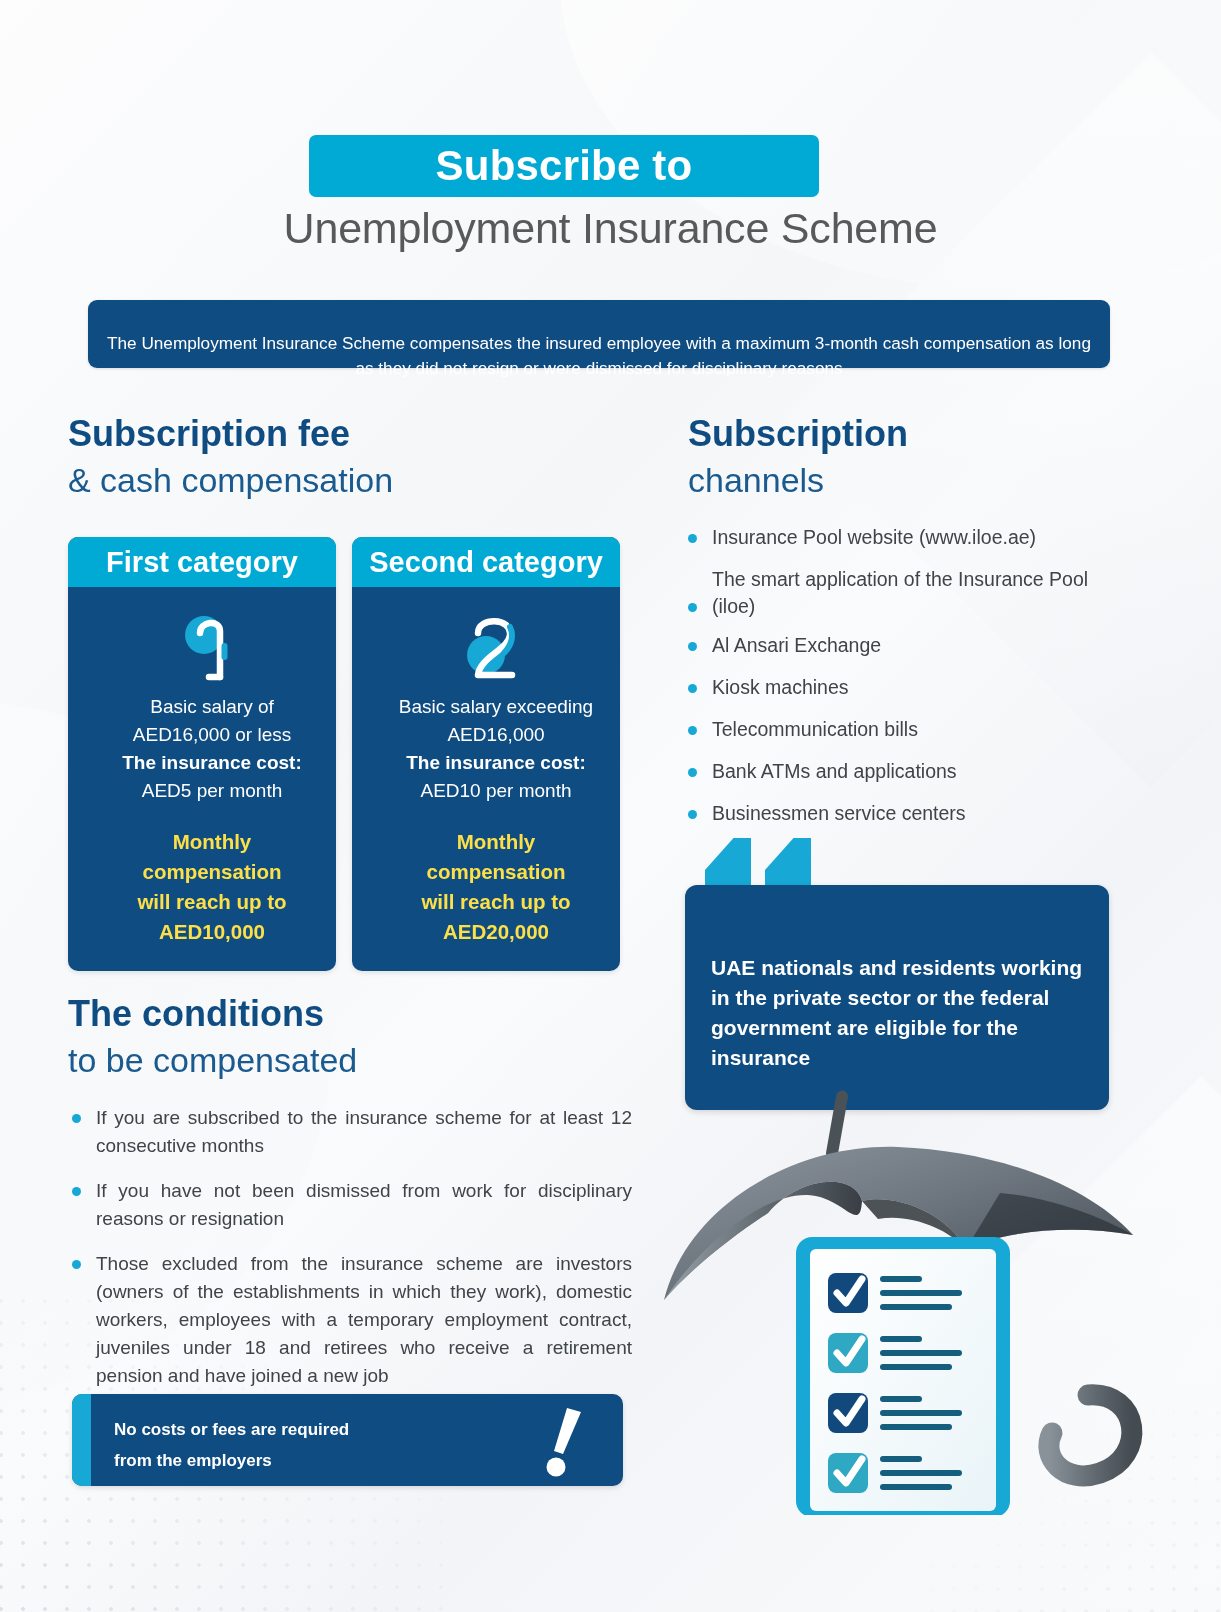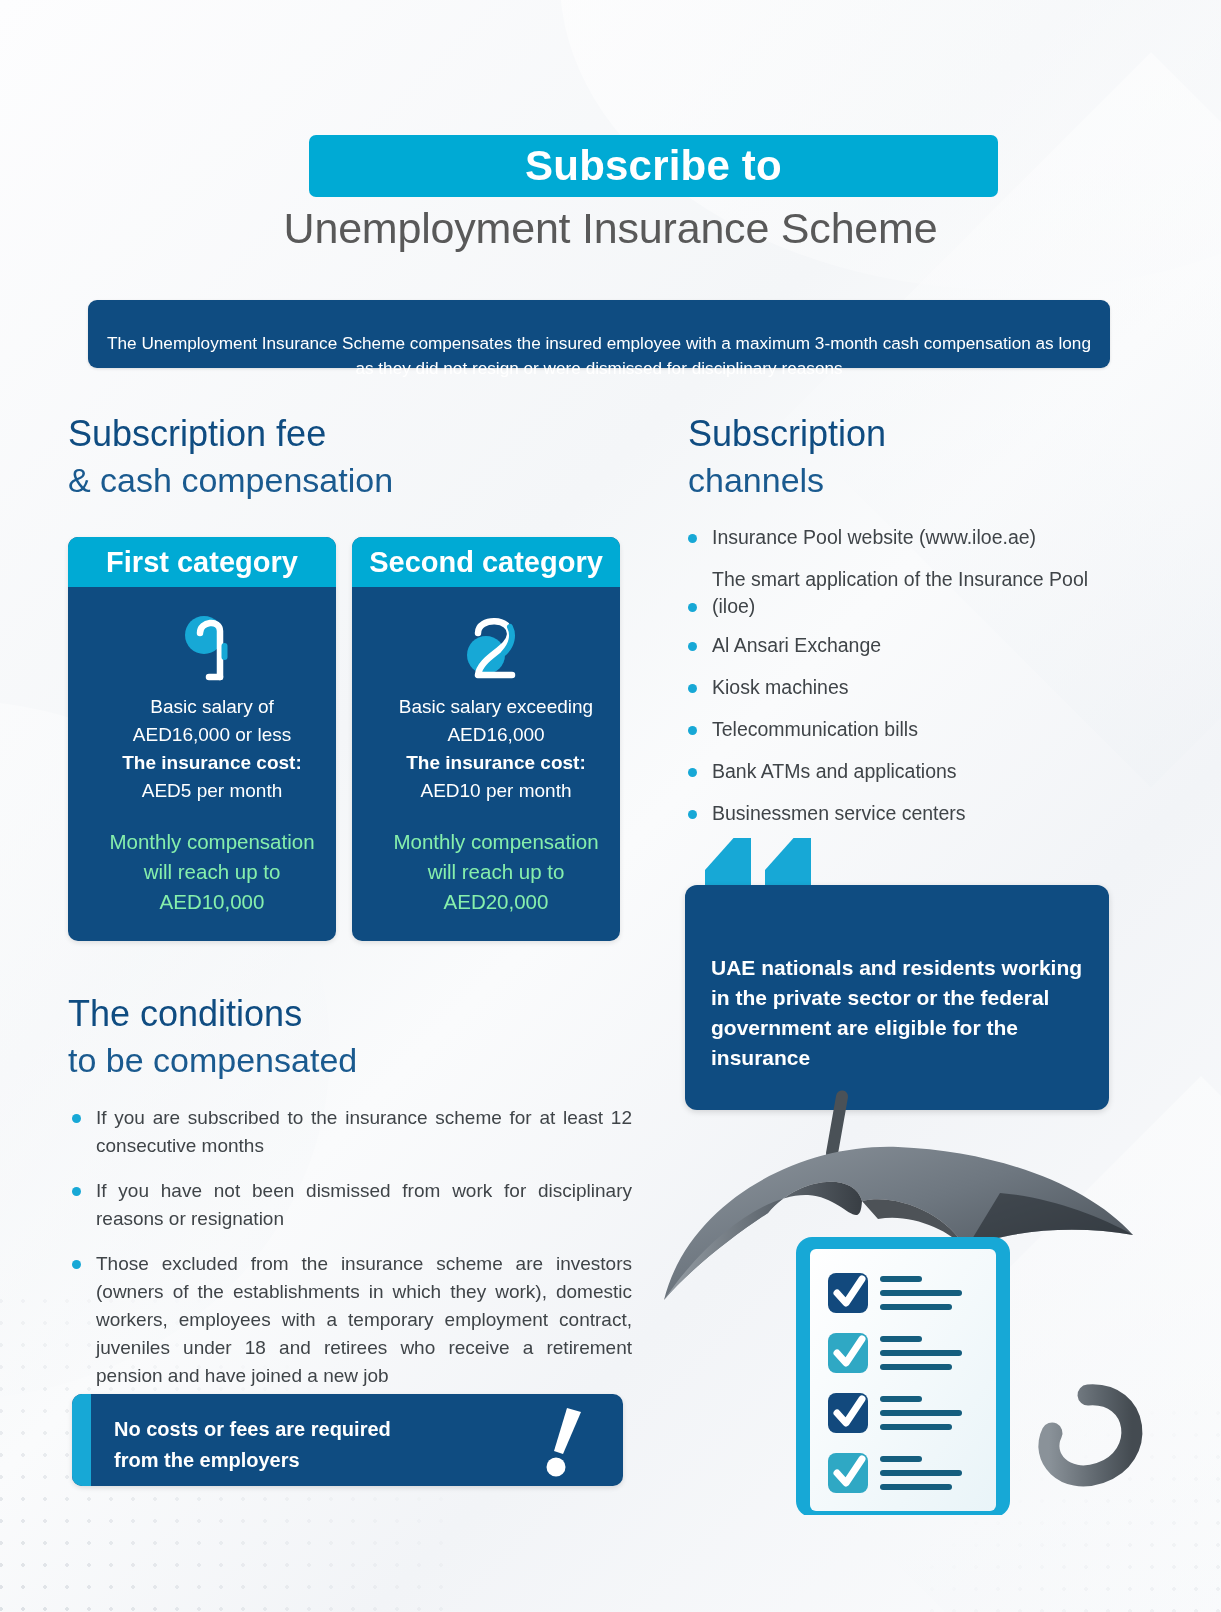--- a/index.html
+++ b/index.html
@@ -34,21 +34,21 @@
              -webkit-mask-image:linear-gradient(to top left, rgba(0,0,0,.8), rgba(0,0,0,0) 70%);
              mask-image:linear-gradient(to top left, rgba(0,0,0,.8), rgba(0,0,0,0) 70%); }
   .swoosh {
     position:absolute; pointer-events:none;
     border-radius:50%;
     background:linear-gradient(120deg, rgba(255,255,255,.9), rgba(240,243,246,.35));
   }
 
   
   .badge {
-    position:absolute; left:309px; top:135px; width:689px; height:62px;
+    position:absolute; left:309px; top:135px; width:510px; height:62px;
     background:#00AAD4; border-radius:7px;
     display:flex; align-items:center; justify-content:center;
   }
   .badge span {
     color:#ffffff; font-size:42px; font-weight:bold; letter-spacing:.2px;
   }
   .main-title {
     position:absolute; left:0; top:204px; width:1221px;
     text-align:center; color:#595959; font-size:43px; font-weight:normal;
     letter-spacing:-.2px;
@@ -62,39 +62,39 @@
     box-shadow:0 1px 3px rgba(0,0,0,.12);
   }
   .intro p {
     color:#ffffff; font-size:17.2px; line-height:25px; text-align:center;
     max-width:988px;
     margin-top:44px;
   }
 
   
   .sec-head { position:absolute; }
-  .sec-head .l1 { color:#0F4C81; font-size:36px; font-weight:normal; line-height:44px; }
+  .sec-head .l1 { color:#0F4C81; font-size:36px; font-weight:bold; line-height:44px; }
   .sec-head .l2 { color:#1A5A8F; font-size:34px; font-weight:normal; line-height:48px; }
 
   
   .card {
     position:absolute; width:268px; border-radius:10px; overflow:hidden;
     background:#0F4C81;
     box-shadow:0 2px 5px rgba(0,0,0,.10);
   }
   .card .chead {
     height:50px; background:#00AAD4;
     display:flex; align-items:center; justify-content:center;
   }
   .card .chead span { color:#fff; font-size:29px; font-weight:bold; }
   .card .cbody { padding:14px 14px 24px; text-align:center;margin-left:20px; }
   .numwrap { height:92px; display:flex; align-items:center; justify-content:center; }
   .card .line      { color:#ffffff; font-size:19px; line-height:28px; }
   .card .line.bold { font-weight:bold; }
-  .card .comp      { color:#86efac; font-size:20.5px; font-weight:normal; line-height:30px; margin-top:22px; }
+  .card .comp      { color:#fde047; font-size:20.5px; font-weight:bold; line-height:30px; margin-top:22px; }
 
   
   ul.blist { position:absolute; list-style:none; }
   ul.blist li {
     position:relative; padding-left:40px; color:#3F4448;
   }
   ul.blist li::before {
     content:""; position:absolute; left:16px; top:10px;
     width:9px; height:9px; border-radius:50%; background:#17A8D6;
   }
@@ -119,21 +119,21 @@
 
   
   .note {
     position:absolute; left:72px; top:1394px; width:551px; height:92px;
     border-radius:10px; background:#0F4C81; overflow:hidden;
     box-shadow:0 2px 5px rgba(0,0,0,.12);
   }
   .note .accent { position:absolute; left:0; top:0; width:19px; height:100%; background:#17A8D6; }
   .note p {
     position:absolute; left:42px; top:20px; width:390px;
-    color:#ffffff; font-size:20px; font-weight:bold; line-height:31px;
+    color:#ffffff; font-size:17px; font-weight:bold; line-height:31px;
   }
   .note .excl { position:absolute; right:40px; top:12px; }
 
   
   .illus { position:absolute; left:648px; top:1085px; width:500px; height:430px; }
 </style>
 </head>
 <body>
 
 <div id="page">

